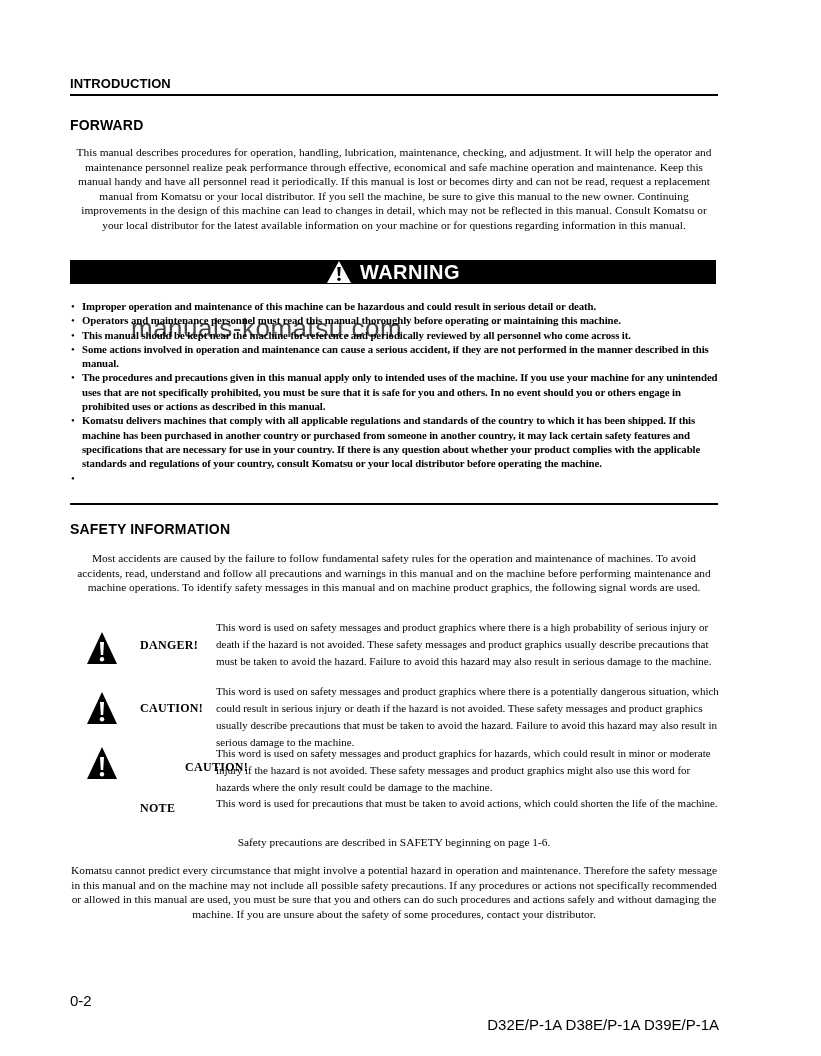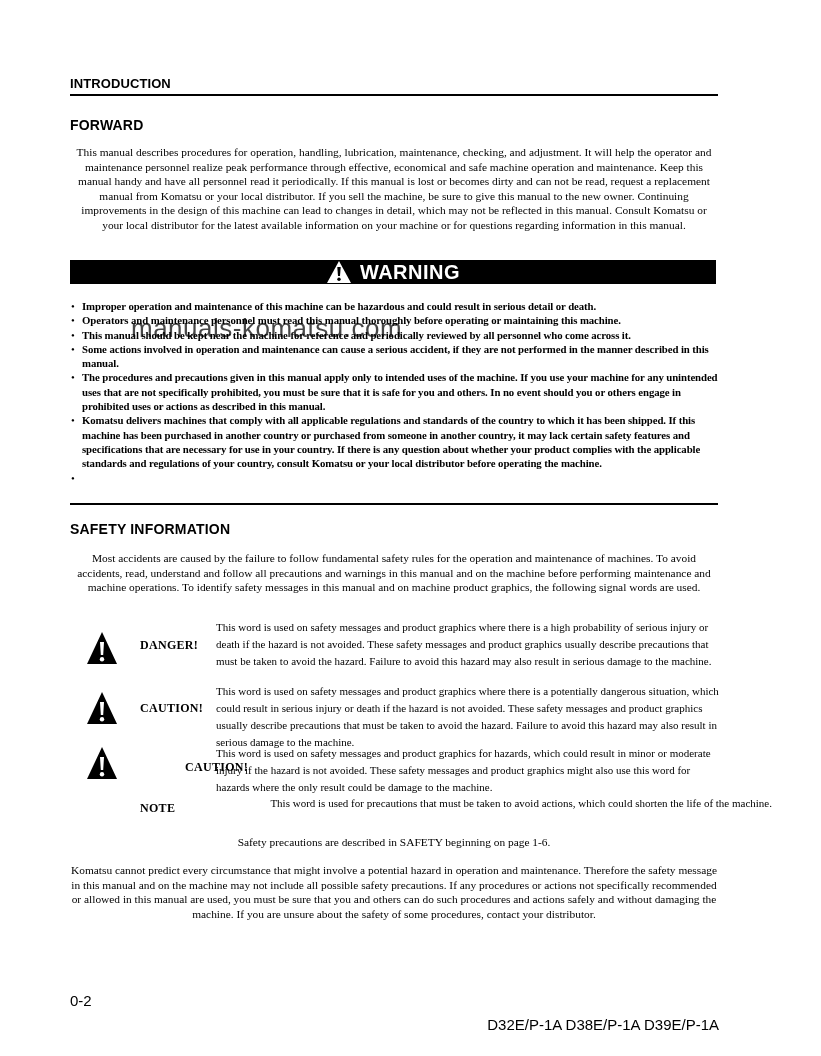--- a/index.html
+++ b/index.html
@@ -128,22 +128,22 @@
 <div class="signal-row" style="top:745px;">
   <svg class="icon" style="top:1px;" viewBox="0 0 32 34">
     <polygon points="16,1 31,33 1,33" fill="#000"></polygon>
     <polygon points="14,11 18,11 17.2,24 14.8,24" fill="#fff"></polygon>
     <circle cx="16" cy="28.3" r="2.2" fill="#fff"></circle>
   </svg>
   <div class="word" style="top:15px;margin-left:45px;">CAUTION!</div>
   <div class="desc" style="top:0px;">This word is used on safety messages and product graphics for hazards, which could result in minor or moderate injury if the hazard is not avoided. These safety messages and product graphics might also use this word for hazards where the only result could be damage to the machine.</div>
 </div>
 
-<div class="signal-row" style="top:795px; height:30px;text-align:right;">
+<div class="signal-row" style="top:795px; height:30px;">
   <div class="word" style="top:6px;">NOTE</div>
-  <div class="desc" style="top:0px;margin-left:48px;">This word is used for precautions that must be taken to avoid actions, which could shorten the life of the machine.</div>
+  <div class="desc" style="top:0px;">This word is used for precautions that must be taken to avoid actions, which could shorten the life of the machine.</div>
 </div>
 
 <div class="para" style="top:835px;">Safety precautions are described in SAFETY beginning on page 1-6.</div>
 <div class="para" style="top:863px;">Komatsu cannot predict every circumstance that might involve a potential hazard in operation and maintenance. Therefore the safety message in this manual and on the machine may not include all possible safety precautions. If any procedures or actions not specifically recommended or allowed in this manual are used, you must be sure that you and others can do such procedures and actions safely and without damaging the machine. If you are unsure about the safety of some procedures, contact your distributor.</div>
 
 <div class="footer-page sans">0-2</div>
 <div class="footer-models sans">D32E/P-1A D38E/P-1A D39E/P-1A</div>
 
 </body></html>

